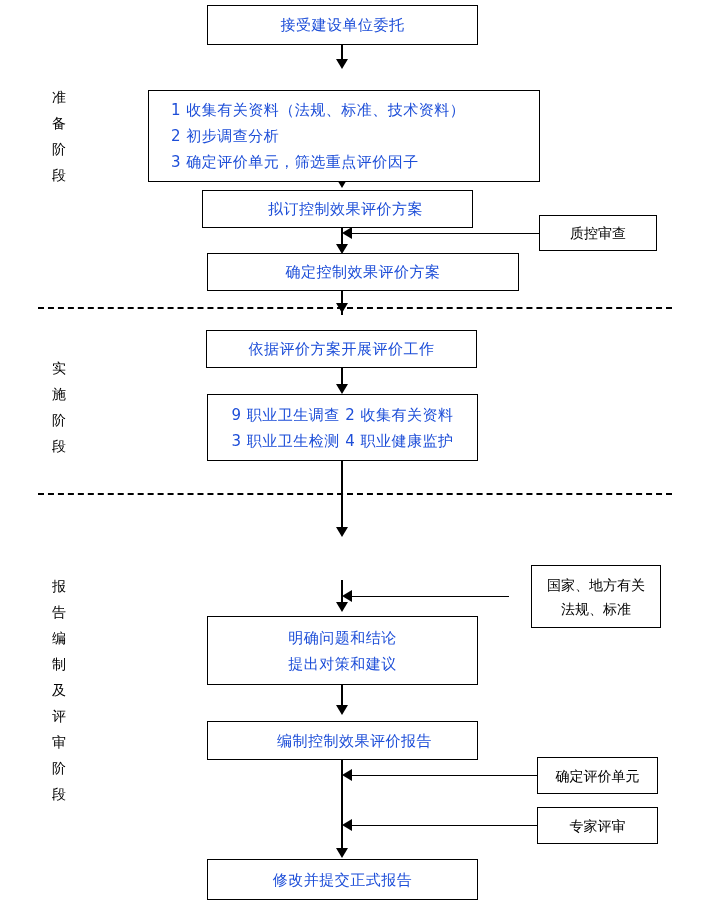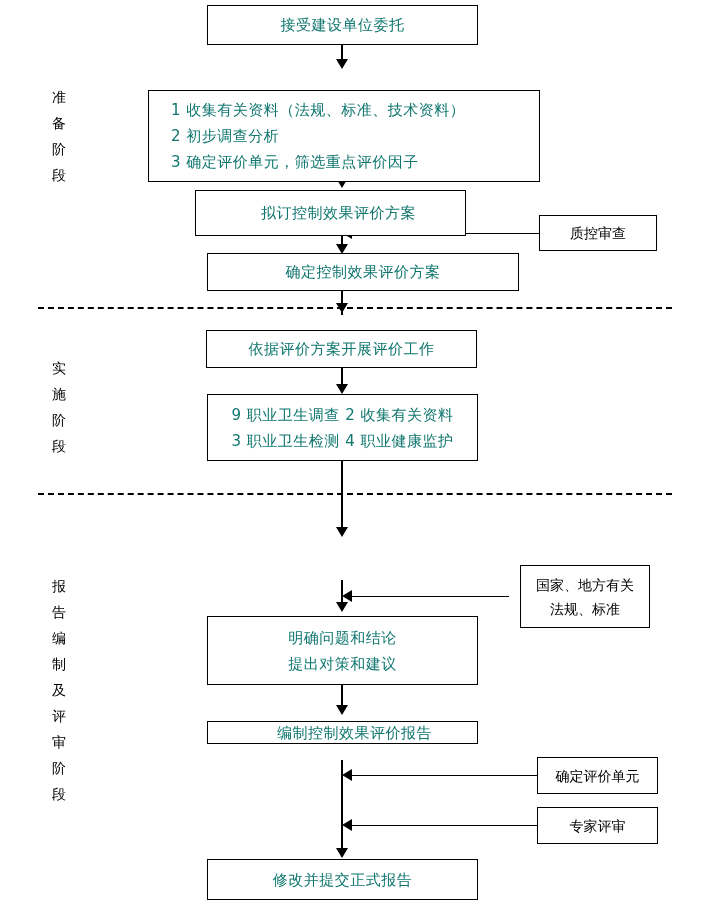--- a/index.html
+++ b/index.html
@@ -21,21 +21,21 @@
   
   .box {
     position: absolute;
     box-sizing: border-box;
     border: 1px solid #000000;
     background: #ffffff;
     display: flex;
     flex-direction: column;
     align-items: center;
     justify-content: center;
-    color: #0f766e;
+    color: #1d4ed8;
     font-size: 15px;
     line-height: 26px;
     letter-spacing: 0.5px;
     white-space: nowrap;
   }
   .box.left-align {
     align-items: flex-start;
     padding-left: 22px;
     margin-top: 20px;
   }
@@ -186,21 +186,21 @@
   <div class="box" style="left:207px; top:5px; width:271px; height:40px;">
     <span class="line">接受建设单位委托</span>
   </div>
 
   <div class="box left-align" style="left:148px; top:70px; width:392px; height:92px;">
     <span class="line">1  收集有关资料（法规、标准、技术资料）</span>
     <span class="line">2  初步调查分析</span>
     <span class="line">3  确定评价单元，筛选重点评价因子</span>
   </div>
 
-  <div class="box" style="left:195px; top:190px; width:271px; height:46px;padding-left:16px;">
+  <div class="box" style="left:202px; top:190px; width:271px; height:38px;padding-left:16px;">
     <span class="line">拟订控制效果评价方案</span>
   </div>
 
   <div class="box" style="left:207px; top:253px; width:312px; height:38px;">
     <span class="line">确定控制效果评价方案</span>
   </div>
 
   <div class="box" style="left:206px; top:330px; width:271px; height:38px;">
     <span class="line">依据评价方案开展评价工作</span>
   </div>
@@ -209,33 +209,33 @@
     <span class="line">9 职业卫生调查  2 收集有关资料</span>
     <span class="line">3 职业卫生检测  4 职业健康监护</span>
   </div>
 
 
   <div class="box" style="left:207px; top:616px; width:271px; height:69px;">
     <span class="line">明确问题和结论</span>
     <span class="line">提出对策和建议</span>
   </div>
 
-  <div class="box" style="left:207px; top:721px; width:271px; height:23px;padding-left:24px;">
+  <div class="box" style="left:207px; top:721px; width:271px; height:39px;padding-left:24px;">
     <span class="line">编制控制效果评价报告</span>
   </div>
 
   <div class="box" style="left:207px; top:859px; width:271px; height:41px;">
     <span class="line">修改并提交正式报告</span>
   </div>
 
   <div class="side-box" style="left:539px; top:215px; width:118px; height:36px;text-align:center;">
     <span class="line">质控审查</span>
   </div>
 
-  <div class="side-box" style="left:520px; top:565px; width:130px; height:63px;">
+  <div class="side-box" style="left:531px; top:565px; width:130px; height:63px;">
     <span class="line">国家、地方有关</span>
     <span class="line">法规、标准</span>
   </div>
 
   <div class="side-box" style="left:537px; top:757px; width:121px; height:37px;">
     <span class="line">确定评价单元</span>
   </div>
 
   <div class="side-box" style="left:537px; top:807px; width:121px; height:37px;text-align:right;">
     <span class="line">专家评审</span>

